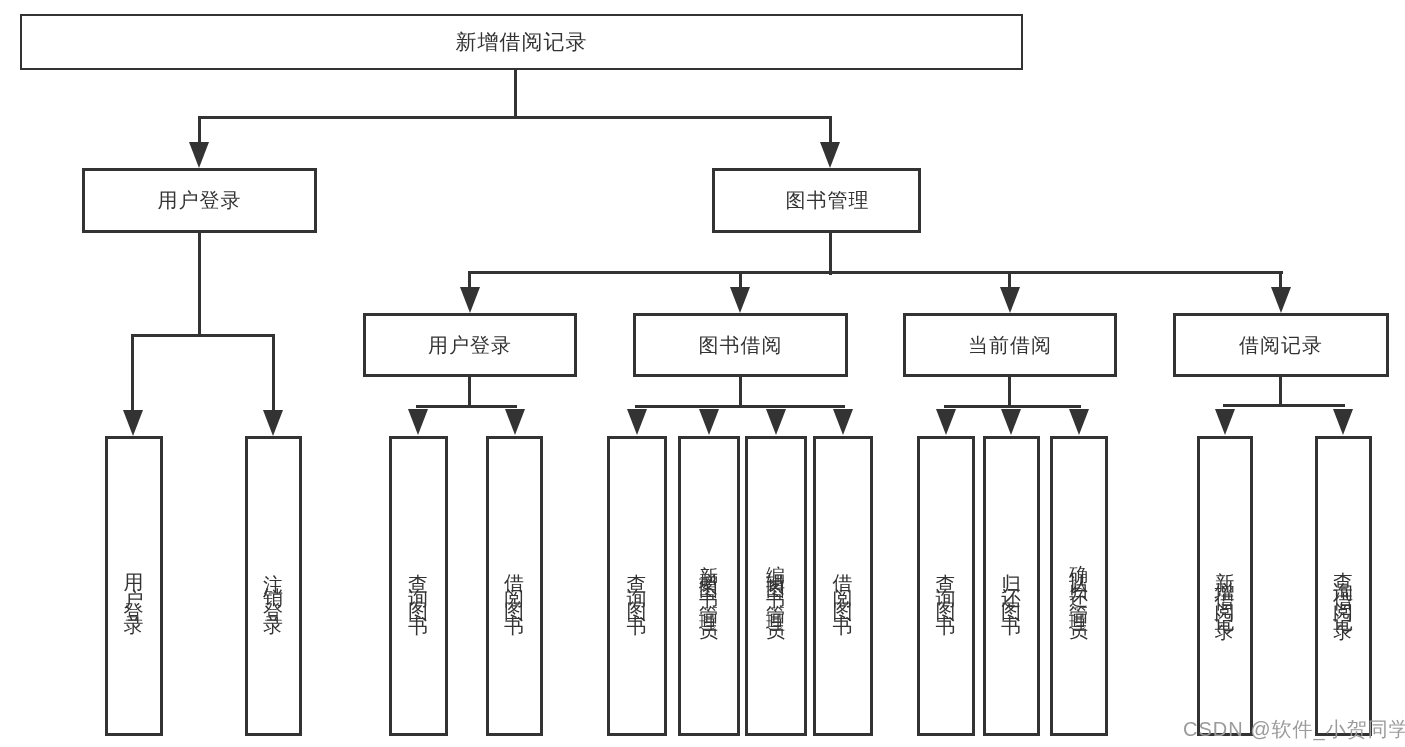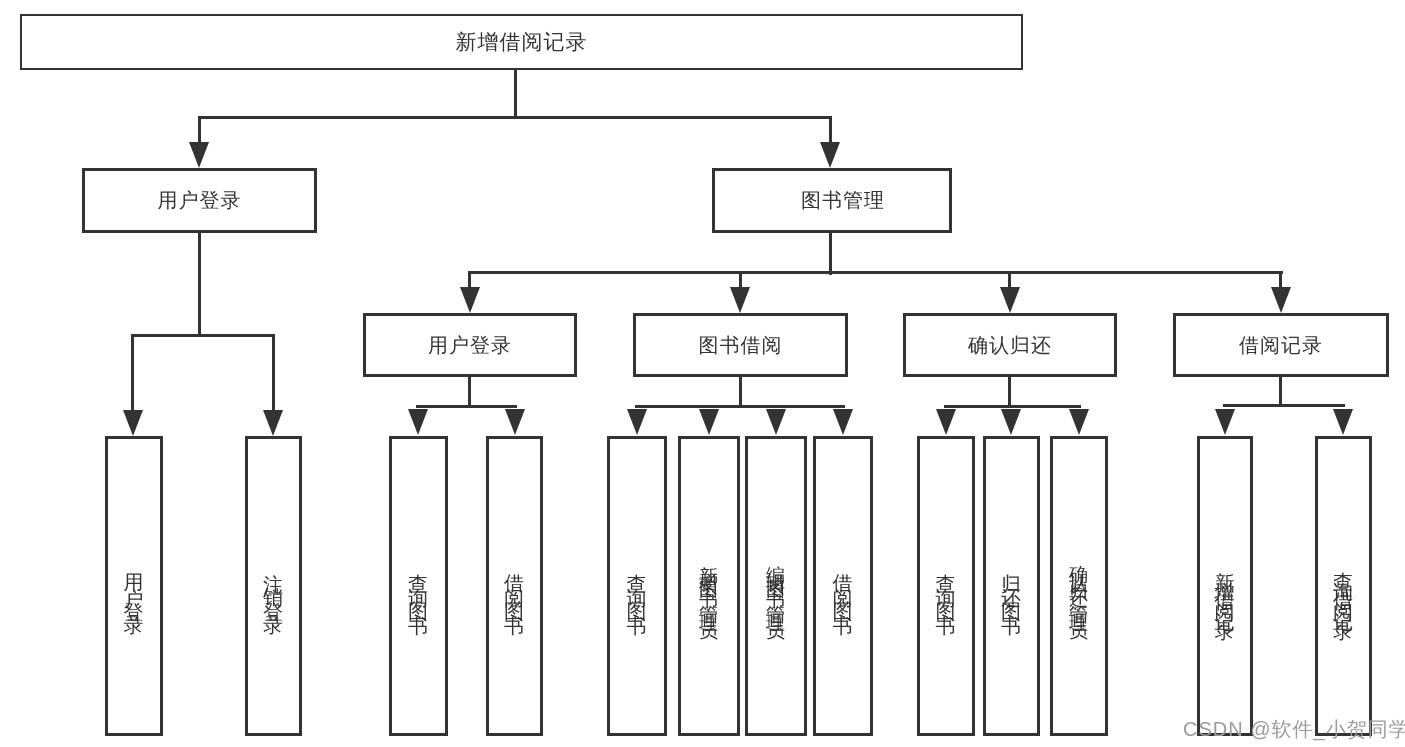--- a/index.html
+++ b/index.html
@@ -39,32 +39,32 @@
 </head>
 <body>
 
 <div class="node root" style="left:20px;top:14px;width:1003px;height:56px;">
   <span>新增借阅记录</span>
 </div>
 
 <div class="node" style="left:82px;top:168px;width:235px;height:65px;">
   <span>用户登录</span>
 </div>
-<div class="node" style="left:712px;top:168px;width:240px;height:65px;padding-left:22px;">
+<div class="node" style="left:712px;top:168px;width:209px;height:65px;padding-left:22px;">
   <span>图书管理</span>
 </div>
 
 <div class="node" style="left:363px;top:313px;width:214px;height:64px;">
   <span>用户登录</span>
 </div>
 <div class="node" style="left:633px;top:313px;width:215px;height:64px;">
   <span>图书借阅</span>
 </div>
 <div class="node" style="left:903px;top:313px;width:214px;height:64px;">
-  <span>确认归还</span>
+  <span>当前借阅</span>
 </div>
 <div class="node" style="left:1173px;top:313px;width:216px;height:64px;">
   <span>借阅记录</span>
 </div>
 
 <div class="node vnode" style="left:105px;width:58px;">
   <span class="vlabel">用户登录</span>
 </div>
 <div class="node vnode" style="left:245px;width:57px;">
   <span class="vlabel">注销登录</span>

